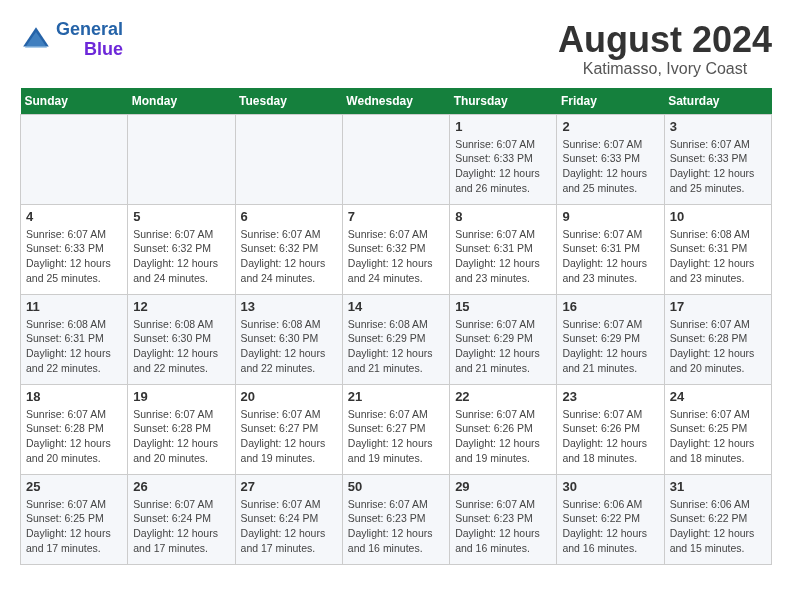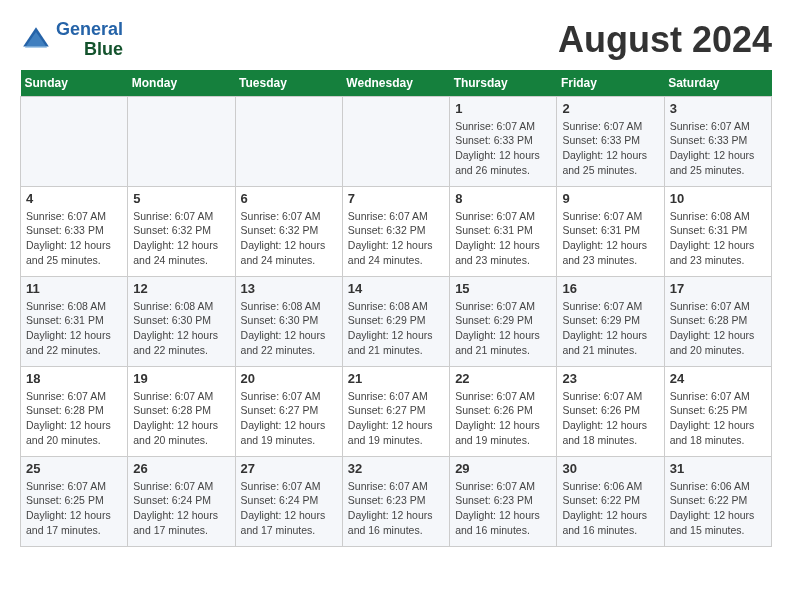--- a/index.html
+++ b/index.html
@@ -94,25 +94,26 @@
 <body>
 
 <div class="header-area">
   <div class="logo">
     <svg class="logo-icon" viewBox="0 0 40 40">
       <polygon points="20,4 36,28 4,28" fill="#2563a8"></polygon>
       <polygon points="20,10 34,30 6,30" fill="#5b9bd5" opacity="0.5"></polygon>
     </svg>
     <div class="logo-text">
       <div><span>General</span></div>
-      <div><span style="color:#14532d">Blue</span></div>
+      <div><span style="color:#6d28d9">Blue</span></div>
     </div>
   </div>
   <div class="title-area">
     <h1>August 2024</h1>
+    <h2>Katimasso, Ivory Coast</h2>
   </div>
 </div>
 
 <table>
   <thead>
     <tr>
     <th>Sunday</th>
         <th>Monday</th>
         <th>Tuesday</th>
         <th>Wednesday</th>
@@ -318,21 +319,21 @@
 and 17 minutes.</div>
         </td>
         <td>
           <div class="day-number">27</div>
           <div class="day-info" style="white-space: pre-line;">Sunrise: 6:07 AM
 Sunset: 6:24 PM
 Daylight: 12 hours
 and 17 minutes.</div>
         </td>
         <td>
-          <div class="day-number">32</div>
+          <div class="day-number">50</div>
           <div class="day-info" style="white-space: pre-line;">Sunrise: 6:07 AM
 Sunset: 6:23 PM
 Daylight: 12 hours
 and 16 minutes.</div>
         </td>
         <td>
           <div class="day-number">29</div>
           <div class="day-info" style="white-space: pre-line;">Sunrise: 6:07 AM
 Sunset: 6:23 PM
 Daylight: 12 hours

